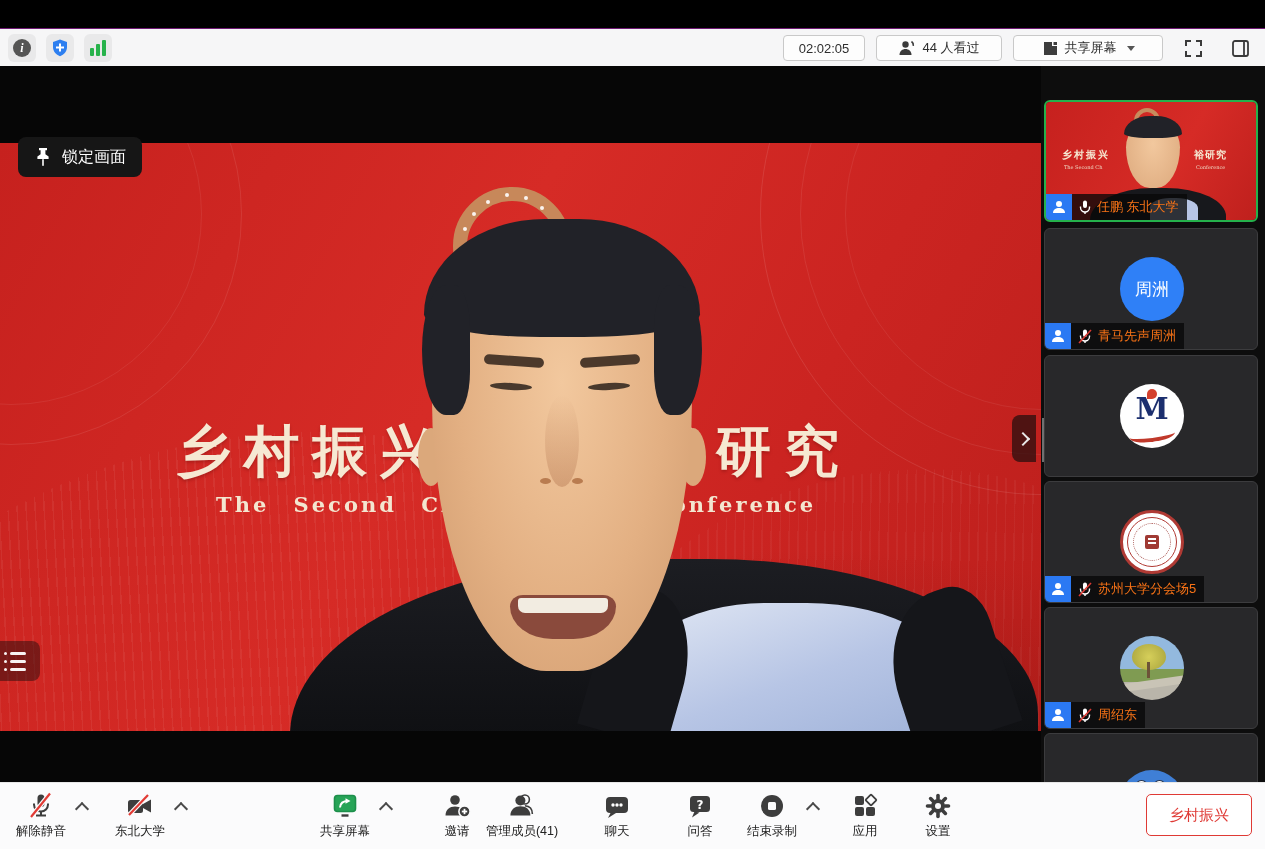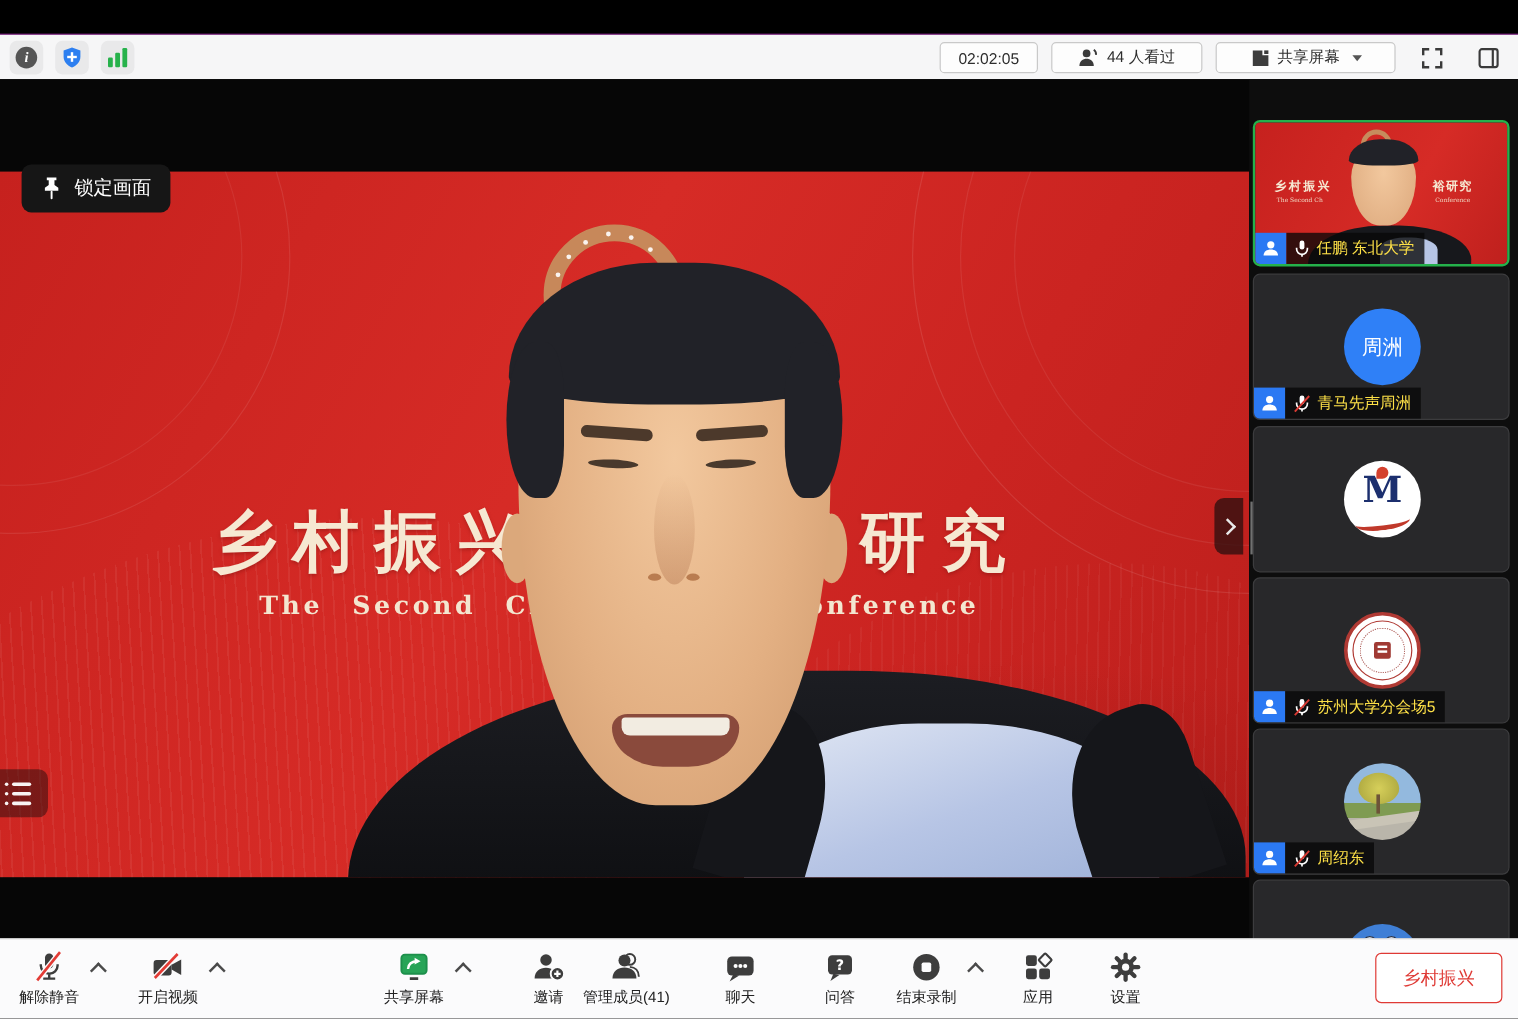--- a/index.html
+++ b/index.html
@@ -94,21 +94,21 @@
   .sidebar{position:absolute;left:1041px;top:0;width:224px;height:716px;background:#0d0d0d;}
   .handle{position:absolute;left:1px;top:352px;display:flex;gap:3px;}
   .handle i{display:block;width:2px;height:44px;background:#707070;}
   .tile{position:absolute;left:3px;width:214px;height:122px;background:#28282a;border:1px solid #3c3c3e;
         border-radius:6px;box-sizing:border-box;overflow:hidden;}
   .tile.active{border:2px solid #25b14b;}
   .namebar{position:absolute;left:0;bottom:0;display:flex;align-items:stretch;height:26px;}
   .pbadge{width:26px;height:26px;display:flex;align-items:center;justify-content:center;}
   .pbadge.blue{background:#2b79f3;} .pbadge.orange{background:#ef8b1e;}
   .nstrip{background:rgba(8,8,8,.78);display:flex;align-items:center;gap:6px;padding:0 8px 0 7px;
-        color:#fde047;font-size:13px;white-space:nowrap;}
+        color:#f97316;font-size:13px;white-space:nowrap;}
   .avatar{position:absolute;left:75px;top:28px;width:64px;height:64px;border-radius:50%;overflow:hidden;}
   .minivideo{position:absolute;inset:0;background:linear-gradient(118deg,#c6211e,#d62b26 60%,#bf201d);}
   .sbars{display:flex;align-items:flex-end;gap:2px;margin-left:2px;}
   .sbars i{display:block;width:3px;border-radius:1px;}
 
   
   .bottombar{position:absolute;left:0;top:782px;width:1265px;height:67px;background:#fbfbfc;border-top:1px solid #e7e7e7;box-sizing:border-box;}
   .bitem{position:absolute;top:7px;transform:translateX(-50%);display:flex;flex-direction:column;align-items:center;}
   .bicon{height:31px;display:flex;align-items:center;justify-content:center;}
   .blabel{margin-top:2px;font-size:12.5px;color:#222;white-space:nowrap;}
@@ -418,21 +418,21 @@
 
   <div class="bitem" style="left:140px;">
     <div class="bicon">
       <svg width="30" height="30" viewBox="0 0 30 30">
         <rect x="3" y="9" width="15" height="13" rx="2.5" fill="#3d3d3d"></rect>
         <path d="M18 13l8-4.5v13L18 17z" fill="#3d3d3d"></path>
         <line x1="4" y1="24" x2="23" y2="4" stroke="#fbfbfc" stroke-width="4.6"></line>
         <line x1="4" y1="24" x2="23" y2="4" stroke="#e23b35" stroke-width="2.2"></line>
       </svg>
     </div>
-    <div class="blabel">开启视频</div>
+    <div class="blabel">东北大学</div>
     <span class="chevu"></span>
   </div>
 
   <div class="bitem" style="left:345px;">
     <div class="bicon">
       <svg width="30" height="30" viewBox="0 0 30 30">
         <rect x="4.5" y="4.5" width="21" height="16" rx="3" fill="#27a457" stroke="#1d8f4b" stroke-width="1.6"></rect>
         <path d="M10 16.5c.3-4.5 3.8-6.5 8-6.5" stroke="#fff" stroke-width="2" fill="none"></path>
         <path d="M15.5 7.2L20.5 10l-5 2.8z" fill="#fff"></path>
         <line x1="11.5" y1="24.5" x2="18.5" y2="24.5" stroke="#3d3d3d" stroke-width="2.4"></line>

